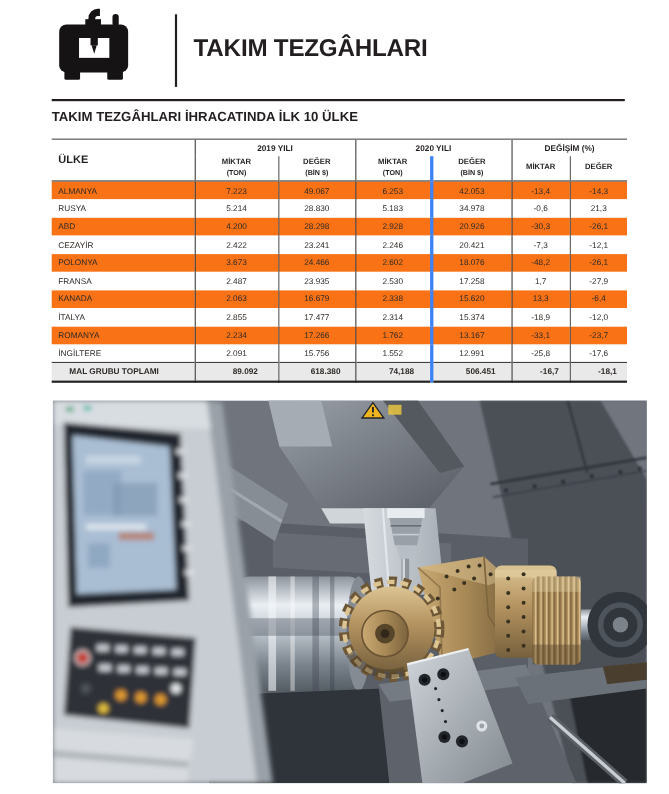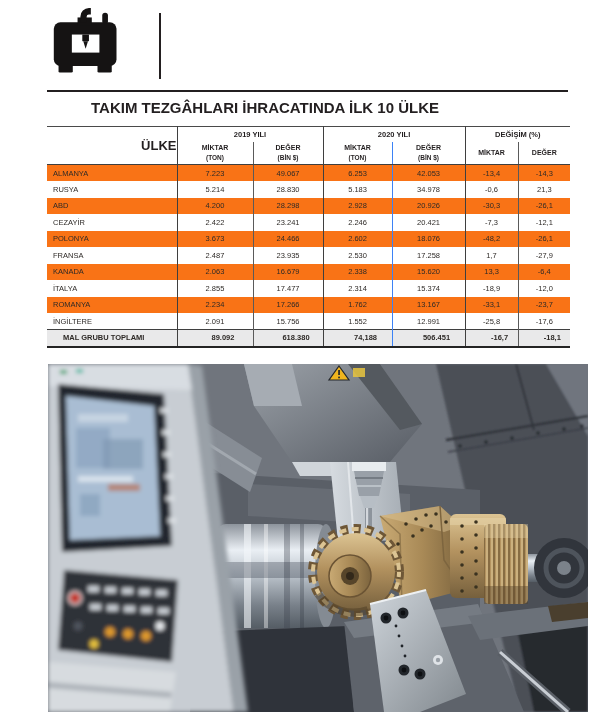--- a/index.html
+++ b/index.html
@@ -8,40 +8,40 @@
   .page { position:relative; width:608px; height:722px; background:#fff; overflow:hidden; }
 
   
   .logo { position:absolute; left:50px; top:7px; width:76px; height:76px; }
   .hdr-divider { position:absolute; left:159px; top:13px; width:2px; height:66px; background:#231f20; }
   .page-title { position:absolute; left:176px; top:31px; font-size:22px; font-weight:bold;
                 letter-spacing:-0.2px; color:#231f20; white-space:nowrap; }
   .hdr-rule { position:absolute; left:47px; top:90px; width:521px; height:2px; background:#231f20; }
 
   
-  .tbl-title { position:absolute; left:47px; top:99px; font-size:15px; font-weight:bold; color:#231f20;margin-left:44px; }
+  .tbl-title { position:absolute; left:47px; top:99px; font-size:12px; font-weight:bold; color:#231f20; }
   .tbl-sub   { position:absolute; left:47px; top:110px; font-size:8.5px; color:#403c3a; }
   .source    { position:absolute; right:38px; top:99px; width:220px; text-align:right;
                font-size:7.5px; line-height:1.35; color:#97999c; }
   .source b  { color:#4c4e50; font-weight:bold; }
 
   
   table.data { position:absolute; left:47px; top:126px; width:523px; table-layout:fixed;
                border-collapse:collapse; border-top:1px solid #4a4a4a;
                border-bottom:2.5px solid #232323; font-size:7.5px; color:#2e2a27; }
   th, td { padding:0; text-align:center; vertical-align:middle; font-weight:normal; }
   thead th { font-weight:bold; color:#231f20; }
-  .h-ulke { text-align:right; padding-left:6px; font-size:13px; border-bottom:1.5px solid #3f3f3f; }
+  .h-ulke { text-align:left; padding-left:6px; font-size:10px; border-bottom:1.5px solid #3f3f3f; }
   .grp    { height:15px; font-size:7.5px; border-left:1.5px solid #3f3f3f; }
   tr.subrow th { height:23px; font-size:7px; line-height:1.3; border-bottom:1.5px solid #3f3f3f; }
   .sub2 { font-size:6.5px; }
   .v0 { border-left:1.5px solid #3f3f3f; }
   .v1 { border-left:1px solid #5a5a5a; }
   .v2 { border-left:1.5px solid #3f3f3f; }
-  .v3 { border-left:1px solid #3b82f6;margin-top:28px; }
+  .v3 { border-left:3px solid #3b82f6;margin-top:28px; }
   .v4 { border-left:1.5px solid #3f3f3f; }
   .v5 { border-left:1px solid #5a5a5a; }
   tbody td { height:16.5px; }
   .c-country { text-align:left; padding-left:6px; }
   tr.stripe td { background:#f97316; }
   tr.total td { background:#e9e9ea; font-weight:bold; border-top:1px solid #3f3f3f; height:17px;padding-left:16px; }
 
   
   .photo { position:absolute; left:48px; top:364px; width:540px; height:348px; }
   .photo svg { display:block; }
@@ -62,20 +62,21 @@
         <rect x="55" y="6" width="6" height="12" rx="3"></rect>
       </g>
       <rect x="23" y="29" width="29" height="19" fill="#ffffff"></rect>
       <g fill="#151313">
         <rect x="34" y="29" width="7" height="7"></rect>
         <polygon points="35,36 40,36 37.5,44"></polygon>
       </g>
     </svg>
   </div>
   <div class="hdr-divider"></div>
+  <h1 class="page-title">TAKIM TEZGÂHLARI</h1>
   <div class="hdr-rule"></div>
 
   <div class="tbl-title">TAKIM TEZGÂHLARI İHRACATINDA İLK 10 ÜLKE</div>
 
   <table class="data">
     <colgroup>
       <col style="width:130px">
         <col style="width:76px">
         <col style="width:70px">
       <col style="width:69px">

